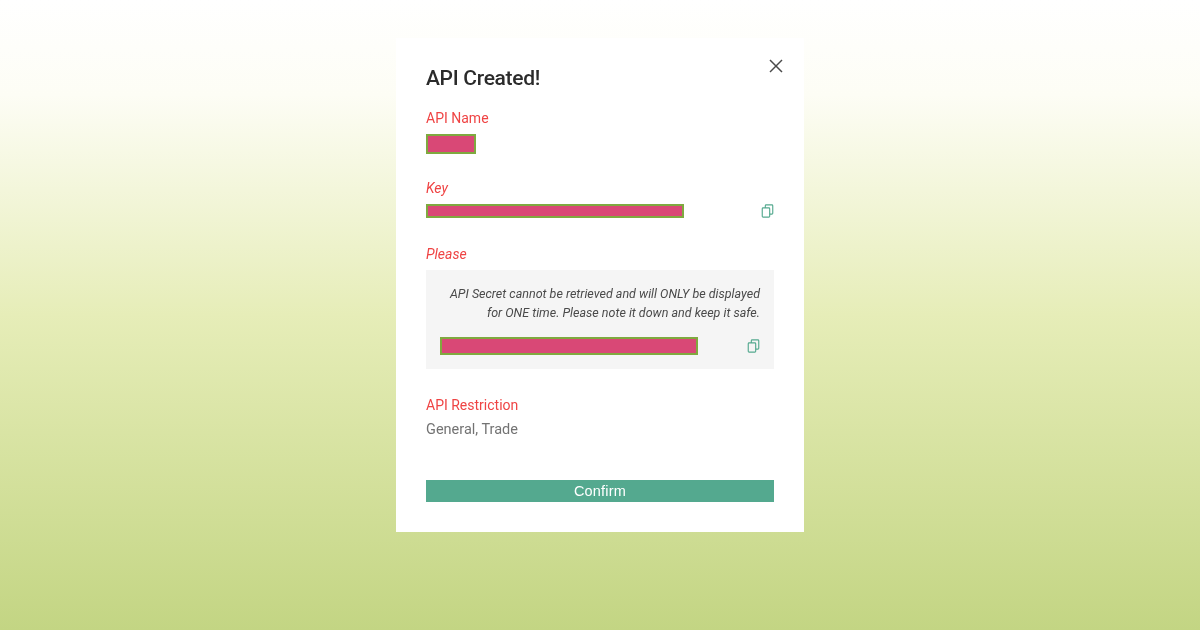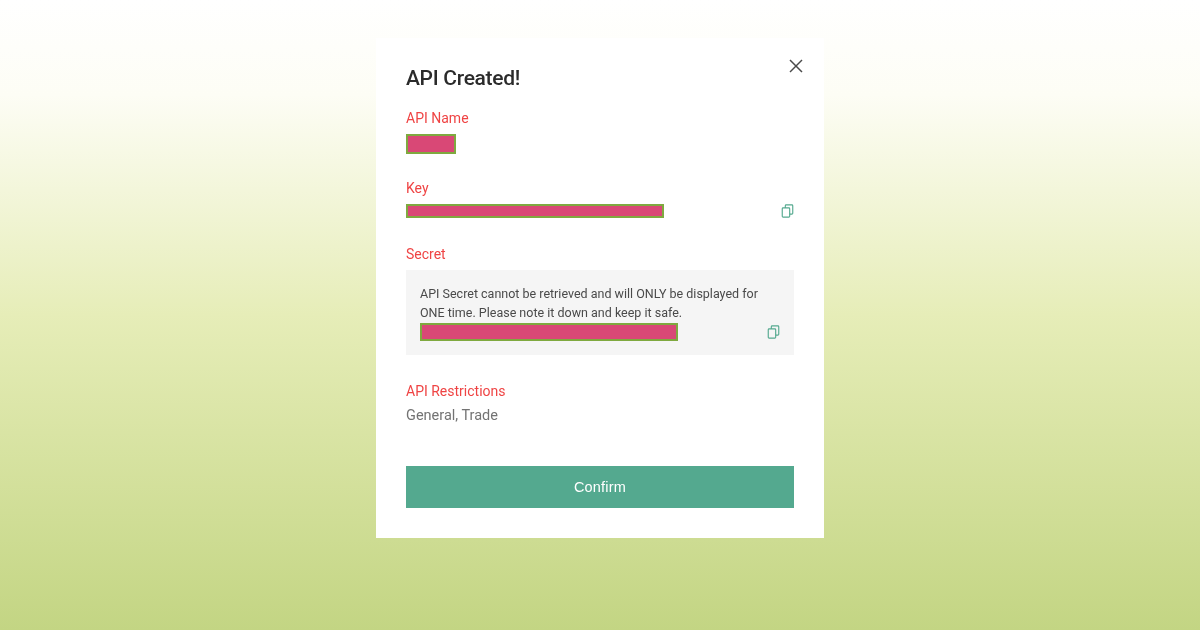--- a/index.html
+++ b/index.html
@@ -12,21 +12,21 @@
       height: 630px;
       background: linear-gradient(to bottom, #ffffff 0%, #fdfdf5 15%, #e6edb8 50%, #c3d583 100%);
       font-family: -apple-system, BlinkMacSystemFont, "Segoe UI", Roboto, "Helvetica Neue", Arial, sans-serif;
       display: flex;
       justify-content: center;
       align-items: flex-start;
       padding-top: 38px;
     }
     .modal {
       background: #ffffff;
-      width: 448px;
+      width: 408px;
       padding: 28px 30px 30px 30px;
       position: relative;
     }
     .close-btn {
       position: absolute;
       top: 20px;
       right: 20px;
       cursor: pointer;
       width: 16px;
       height: 16px;
@@ -92,40 +92,43 @@
     }
     .secret-box {
       background: #f5f5f5;
       padding: 14px 14px 14px 14px;
       margin-top: 2px;
     }
     .secret-warning {
       font-size: 12.5px;
       color: #4a4a4a;
       line-height: 1.55;
+      margin-bottom: 14px;
+      text-align: right;
     }
     .secret-row {
       display: flex;
       align-items: center;
       justify-content: space-between;
     }
     .confirm-btn {
       width: 100%;
       background: #54a98f;
       color: #ffffff;
       border: none;
-      padding: 13px 0;
+      padding: 3px 0;
       font-size: 14.5px;
       font-weight: 400;
       cursor: pointer;
       margin-top: 20px;
       letter-spacing: 0.2px;
     }
     .mb-28 {
       margin-bottom: 28px;
+      font-style: italic;
     }
   </style>
 </head>
 <body>
 
 <div class="modal">
   <div class="close-btn">
     <svg viewBox="0 0 14 14" fill="none">
       <line x1="1" y1="1" x2="13" y2="13"></line>
       <line x1="13" y1="1" x2="1" y2="13"></line>
@@ -146,37 +149,37 @@
       <div class="copy-icon">
         <svg viewBox="0 0 14 16" fill="none" stroke="#54a98f" stroke-width="1.3">
           <rect x="4.5" y="1" width="8.5" height="10.5" rx="1"></rect>
           <rect x="1" y="4.5" width="8.5" height="10.5" rx="1" fill="#ffffff"></rect>
         </svg>
       </div>
     </div>
   </div>
 
   <div class="field mb-28">
-    <div class="field-label">Secret</div>
+    <div class="field-label">Please</div>
     <div class="secret-box">
       <div class="secret-warning">API Secret cannot be retrieved and will ONLY be displayed for ONE time. Please note it down and keep it safe.</div>
       <div class="secret-row">
         <div class="redacted redacted-large"></div>
         <div class="copy-icon">
           <svg viewBox="0 0 14 16" fill="none" stroke="#54a98f" stroke-width="1.3">
             <rect x="4.5" y="1" width="8.5" height="10.5" rx="1"></rect>
             <rect x="1" y="4.5" width="8.5" height="10.5" rx="1" fill="#f5f5f5"></rect>
           </svg>
         </div>
       </div>
     </div>
   </div>
 
   <div class="field">
-    <div class="field-label">API Restrictions</div>
+    <div class="field-label">API Restriction</div>
     <div class="field-value">General, Trade</div>
   </div>
 
   <div class="field">
   </div>
 
   <button class="confirm-btn">Confirm</button>
 </div>
 
 </body></html>

